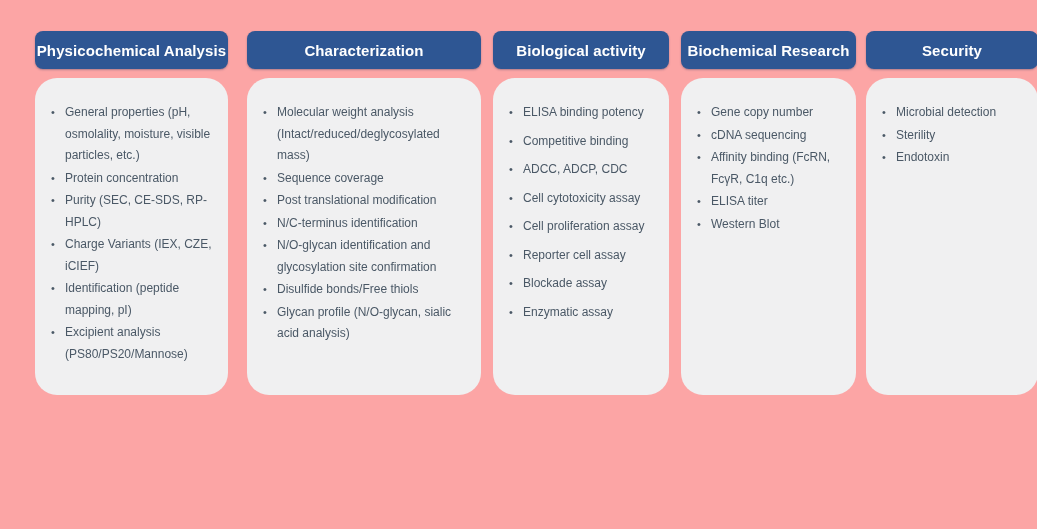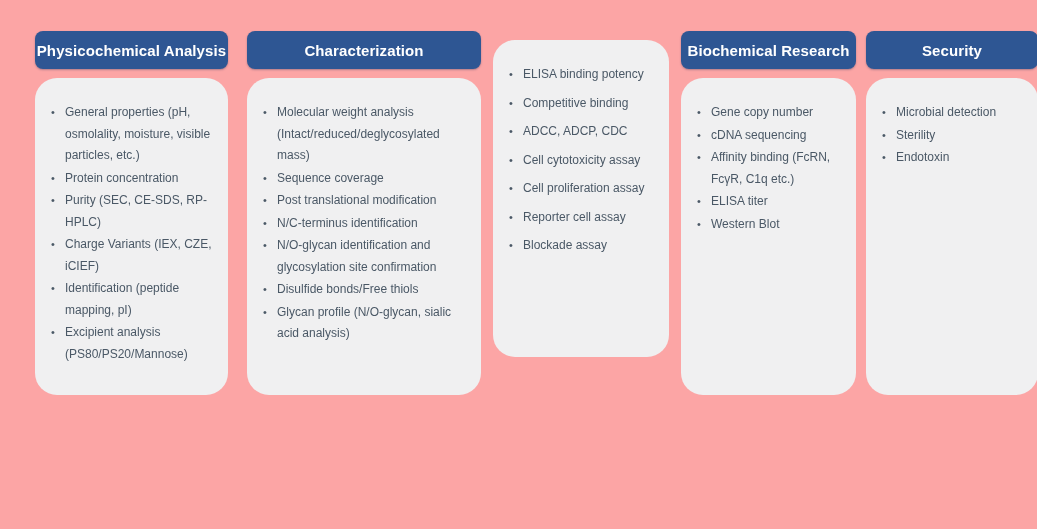--- a/index.html
+++ b/index.html
@@ -98,28 +98,30 @@
           <li>Sequence coverage</li>
           <li>Post translational modification</li>
           <li>N/C-terminus identification</li>
           <li>N/O-glycan identification and glycosylation site confirmation</li>
           <li>Disulfide bonds/Free thiols</li>
           <li>Glycan profile (N/O-glycan, sialic acid analysis)</li>
         </ul>
     </div>
 
     <div class="col c3">
+      <div class="hdr">Biological activity</div>
       <ul class="card spacious">
           <li>ELISA binding potency</li>
           <li>Competitive binding</li>
           <li>ADCC, ADCP, CDC</li>
           <li>Cell cytotoxicity assay</li>
           <li>Cell proliferation assay</li>
           <li>Reporter cell assay</li>
           <li>Blockade assay</li>
+          <li>Enzymatic assay</li>
         </ul>
     </div>
 
     <div class="col c4">
       <div class="hdr">Biochemical Research</div>
       <ul class="card">
           <li>Gene copy number</li>
           <li>cDNA sequencing</li>
           <li>Affinity binding (FcRN, FcγR, C1q etc.)</li>
           <li>ELISA titer</li>

